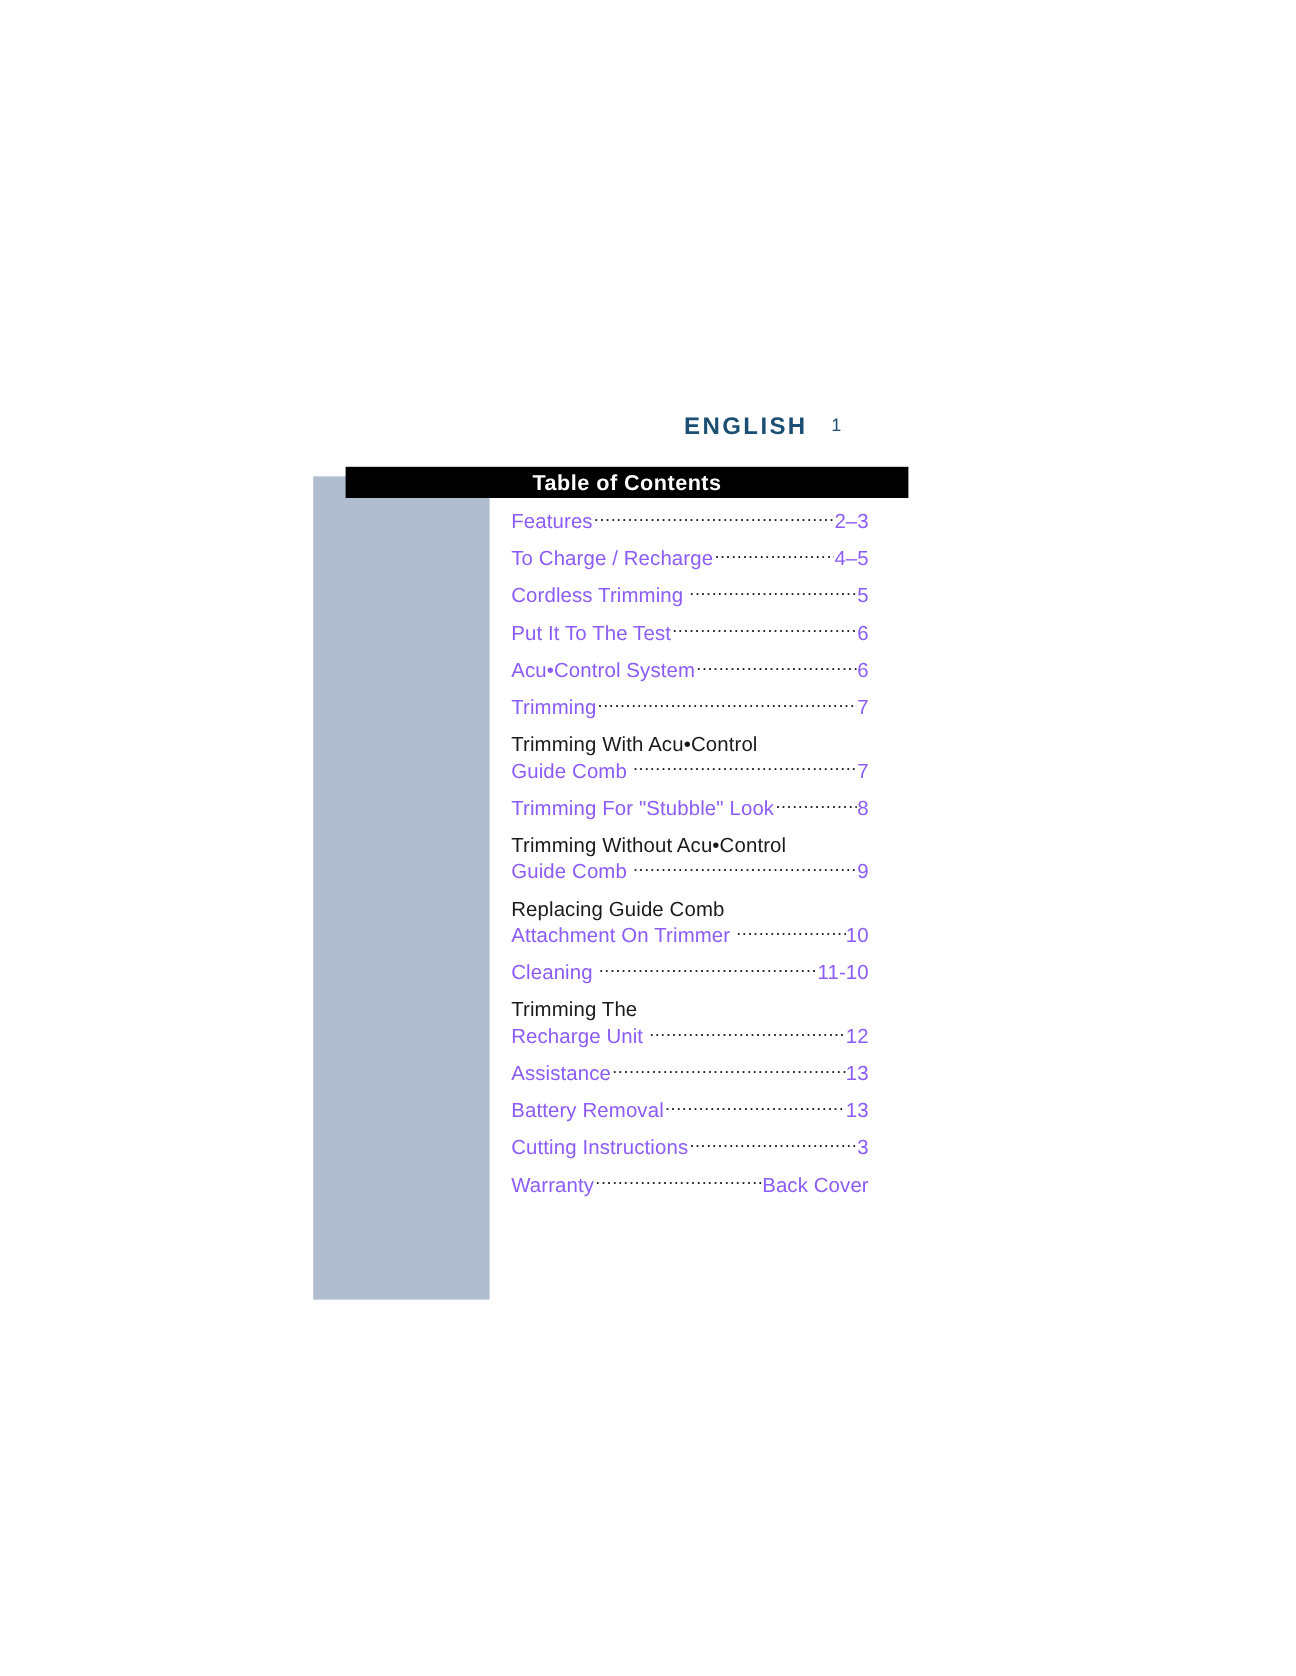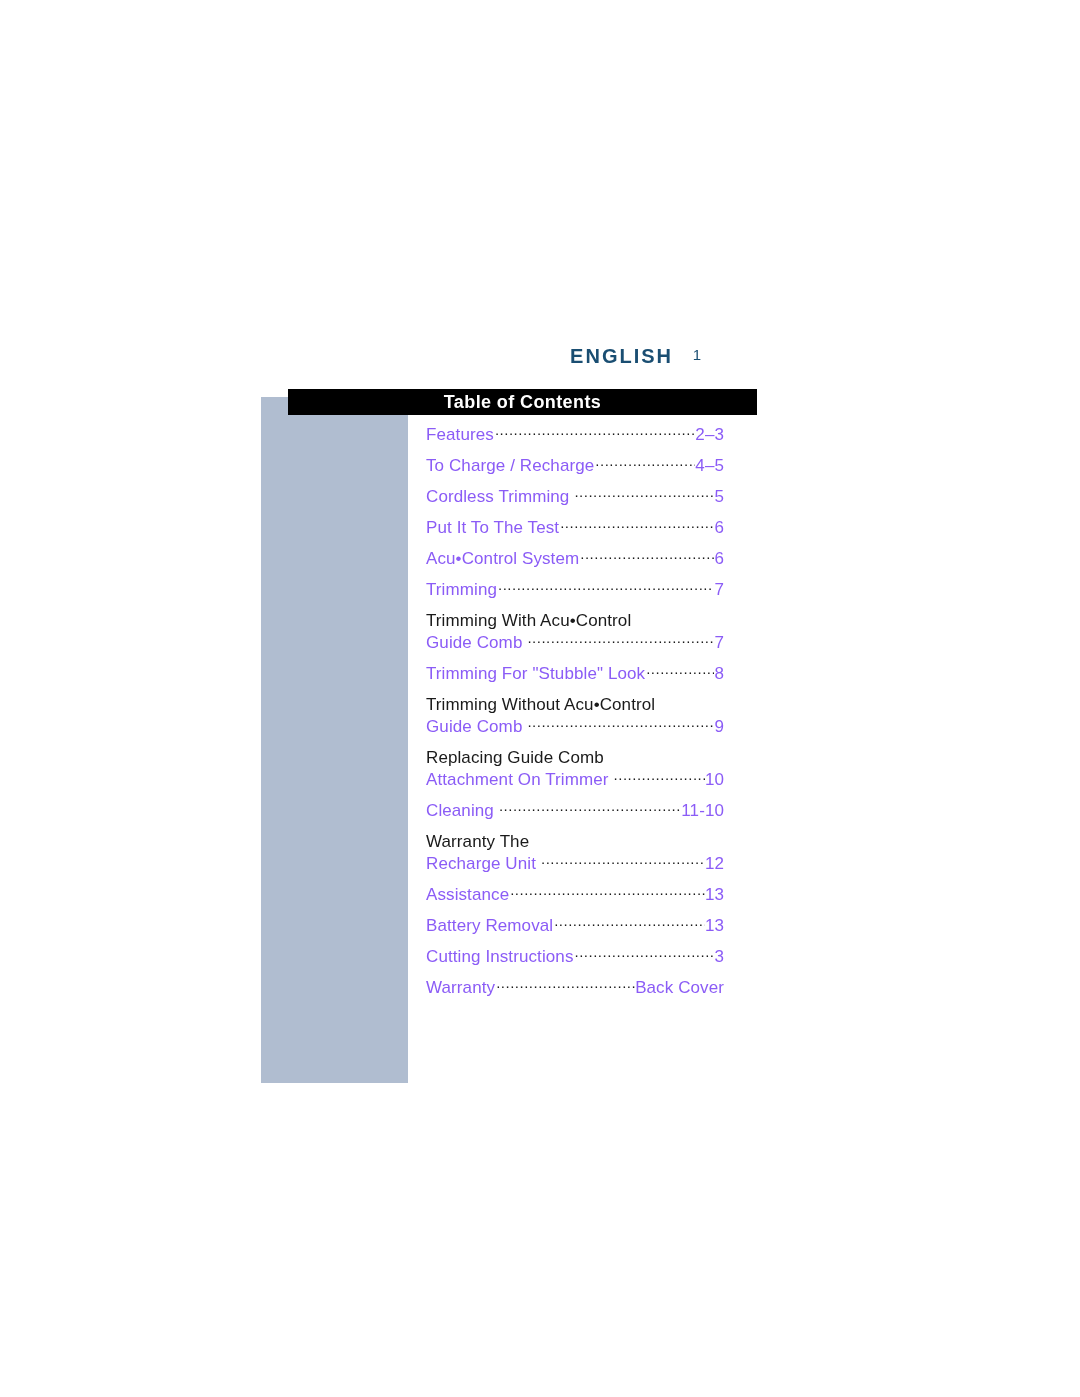--- a/index.html
+++ b/index.html
@@ -222,21 +222,21 @@
       </div>
     </div>
     <div class="toc-entry spaced">
       <div class="toc-row">
         <span class="toc-label">Cleaning</span>
         <span class="toc-leader"></span>
         <span class="toc-page">11-10</span>
       </div>
     </div>
     <div class="toc-entry spaced">
-      <div class="toc-pretitle">Warranty The</div>
+      <div class="toc-pretitle">Trimming The</div>
       <div class="toc-row">
         <span class="toc-label">Recharge Unit</span>
         <span class="toc-leader"></span>
         <span class="toc-page">12</span>
       </div>
     </div>
     <div class="toc-entry">
       <div class="toc-row">
         <span class="toc-label">Assistance</span>
         <span class="toc-leader"></span>

